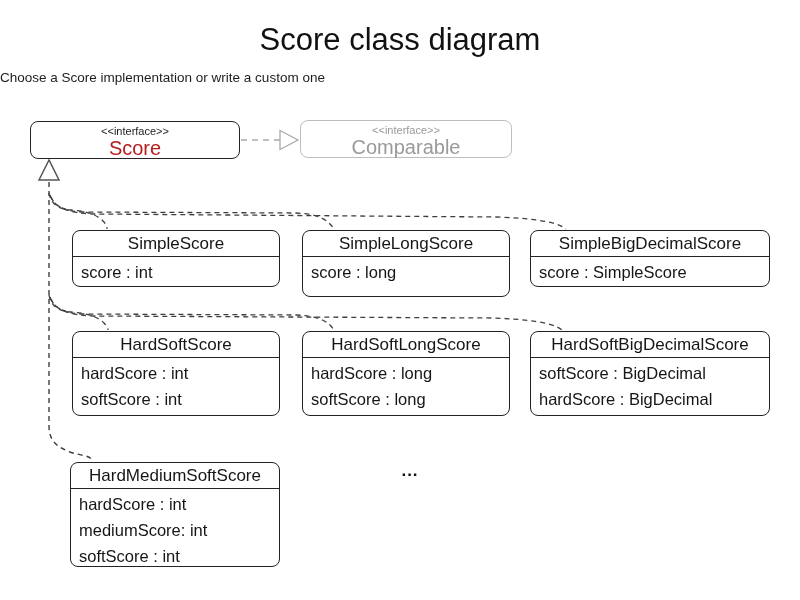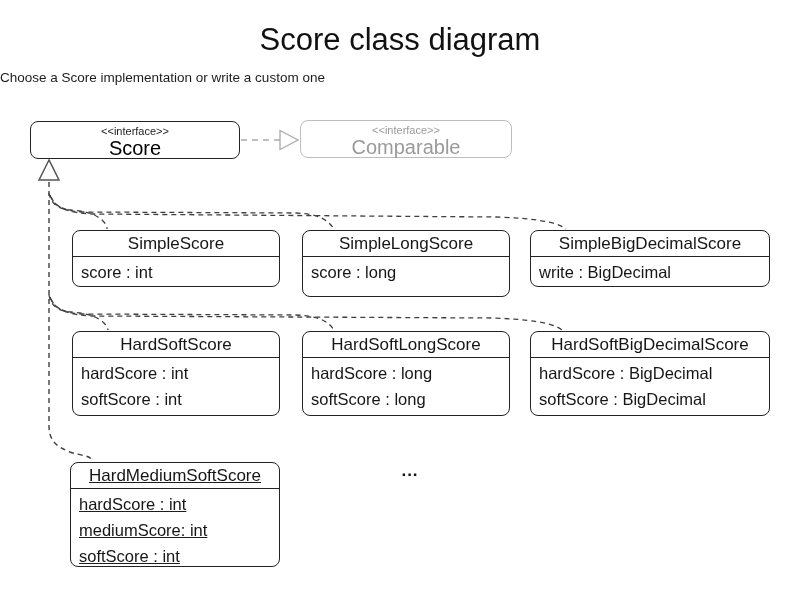--- a/index.html
+++ b/index.html
@@ -24,21 +24,21 @@
     height:25px;line-height:25px;text-align:center;
     font-size:17px;color:#161616;white-space:nowrap;overflow:hidden;
   }
   .uml-attrs{
     border-top:1.3px solid #232323;
     padding:2px 4px 0 8px;font-size:16.5px;line-height:26px;color:#161616;
   }
   .uml-attrs div{white-space:nowrap;}
   .iface{padding-top:3px;text-align:center;}
   .iface .stereo{font-size:11px;line-height:13px;color:#1d1d1d;}
-  .iface .iname{font-size:20px;line-height:20px;color:#000000;}
+  .iface .iname{font-size:20px;line-height:20px;color:#b91c1c;}
   .iface.muted{border-color:#bdbdbd;}
   .iface.muted .stereo,.iface.muted .iname{color:#9a9a9a;}
   .ellipsis{
     position:absolute;z-index:2;left:392px;top:461px;width:36px;
     text-align:center;font-size:17px;font-weight:bold;color:#111;letter-spacing:1px;
   }
 </style>
 </head>
 <body>
 
@@ -83,21 +83,21 @@
 <div class="uml-box" style="left:302px;top:230px;width:208px;height:67px;">
   <div class="uml-name">SimpleLongScore</div>
   <div class="uml-attrs">
     <div>score : long</div>
   </div>
 </div>
 
 <div class="uml-box" style="left:530px;top:230px;width:240px;height:57px;">
   <div class="uml-name">SimpleBigDecimalScore</div>
   <div class="uml-attrs">
-    <div>write : BigDecimal</div>
+    <div>score : SimpleScore</div>
   </div>
 </div>
 
 <div class="uml-box" style="left:72px;top:331px;width:208px;height:85px;">
   <div class="uml-name">HardSoftScore</div>
   <div class="uml-attrs">
     <div>hardScore : int</div>
     <div>softScore : int</div>
   </div>
 </div>
@@ -106,26 +106,26 @@
   <div class="uml-name">HardSoftLongScore</div>
   <div class="uml-attrs">
     <div>hardScore : long</div>
     <div>softScore : long</div>
   </div>
 </div>
 
 <div class="uml-box" style="left:530px;top:331px;width:240px;height:85px;">
   <div class="uml-name">HardSoftBigDecimalScore</div>
   <div class="uml-attrs">
+    <div>softScore : BigDecimal</div>
     <div>hardScore : BigDecimal</div>
-    <div>softScore : BigDecimal</div>
   </div>
 </div>
 
-<div class="uml-box" style="left:70px;top:462px;width:210px;height:105px;text-decoration:underline;">
+<div class="uml-box" style="left:70px;top:462px;width:210px;height:105px;">
   <div class="uml-name">HardMediumSoftScore</div>
   <div class="uml-attrs">
     <div>hardScore : int</div>
     <div>mediumScore: int</div>
     <div>softScore : int</div>
   </div>
 </div>
 
 <div class="ellipsis">...</div>
 

